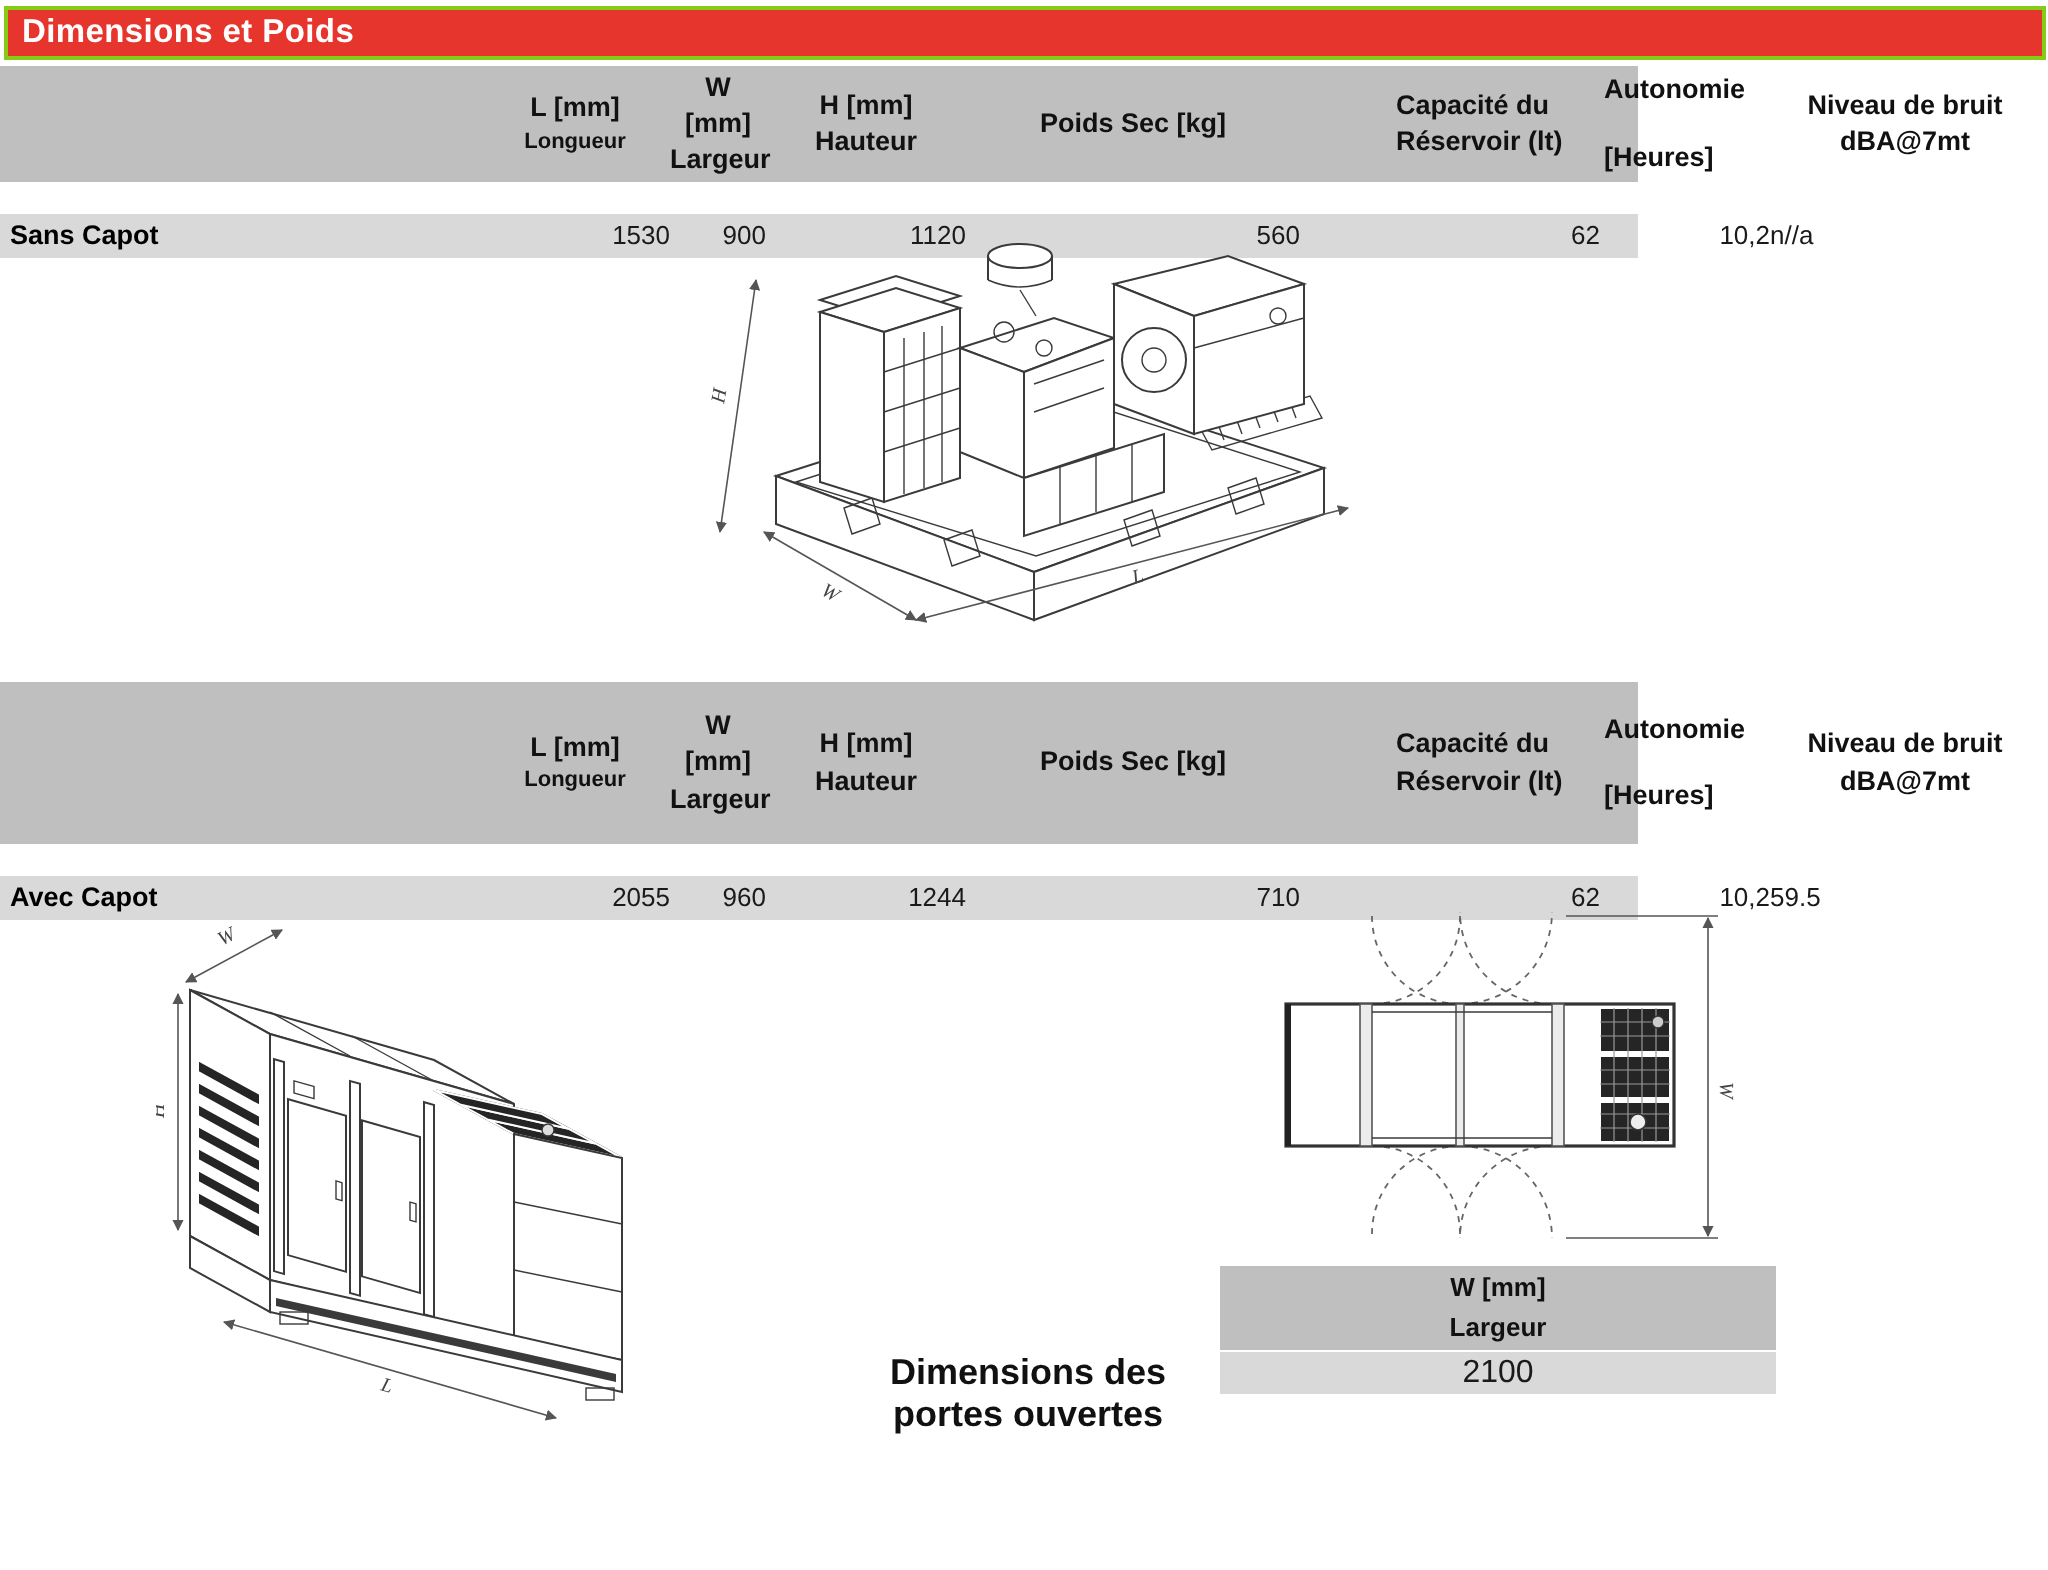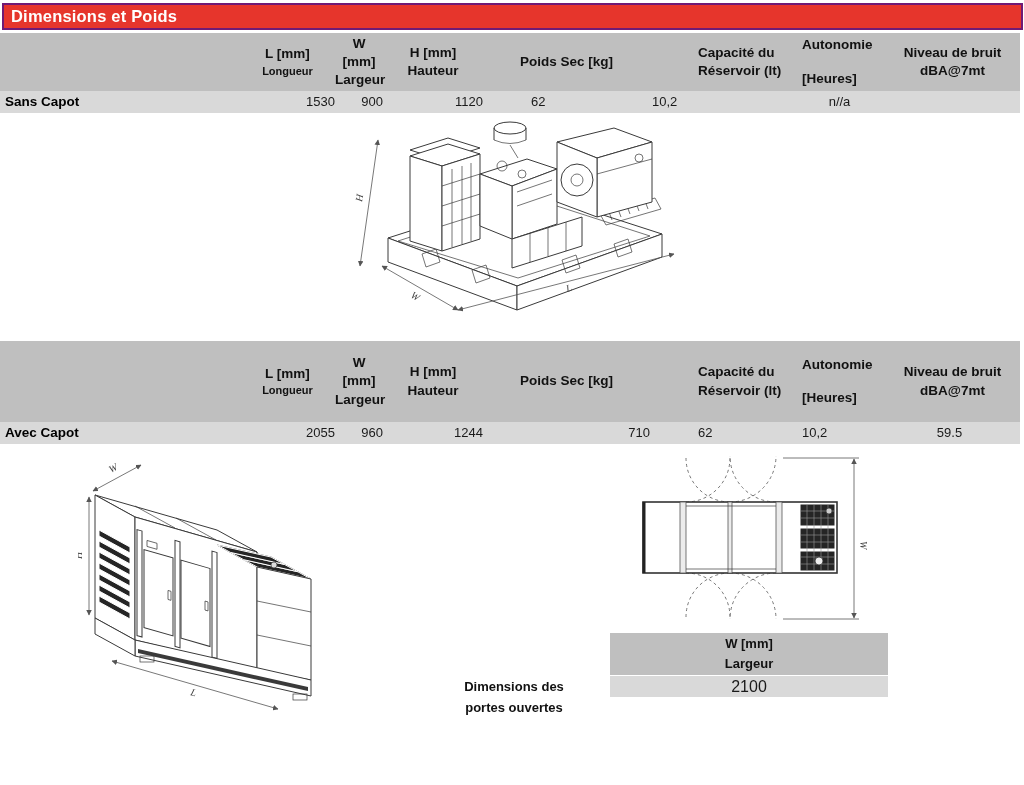--- a/index.html
+++ b/index.html
@@ -3,55 +3,55 @@
 <meta charset="utf-8">
 <style>
   html,body{margin:0;padding:0;}
   body{
     width:1024px;height:785px;position:relative;background:#ffffff;
     font-family:"Liberation Sans", sans-serif;color:#111;overflow:hidden;
   }
   
   .title-bar{
     position:absolute;left:2px;top:3px;width:1010px;height:23px;
-    background:#e6352c;border:2px solid #701a75;
+    background:#e6352c;border:2px solid #84cc16;
     color:#ffffff;font-weight:bold;font-size:16.5px;line-height:23px;
     padding-left:7px;letter-spacing:.2px;
   }
   
-  .dtable{position:absolute;left:0;width:1020px;}
+  .dtable{position:absolute;left:0;width:819px;}
   .dhead,.drow{
     display:grid;
     grid-template-columns:240px 95px 48px 100px 167px 150px 85px 135px;
   }
   .dhead{background:#bfbfbf;align-items:center;}
   .t1 .dhead{height:58px;}
   .t2 .dhead{height:81px;}
-  .drow{background:#d9d9d9;height:22px;line-height:22px;margin-top:0;
+  .drow{background:#d9d9d9;height:22px;line-height:22px;margin-top:16px;
         font-size:13px;color:#1a1a1a;}
   .hc{display:flex;flex-direction:column;justify-content:center;text-align:center;
       font-weight:bold;font-size:13.5px;line-height:1.35;}
   .hc .sub-sm{font-size:11px;}
   .hc.left{align-items:flex-start;text-align:center;}
   .pad-cap{padding-left:48px;}
   .pad-auto{padding-left:2px;gap:15px;}
   .cell{overflow:hidden;white-space:nowrap;}
   .cell.c{text-align:right;}
-  .cell.l{text-align:left;}
-  .cell.r{text-align:center;padding-right:6px;}
+  .cell.l{text-align:right;}
+  .cell.r{text-align:left;padding-right:6px;}
   .row-label{font-weight:bold;font-size:13.5px;padding-left:5px;color:#000;}
   
   .doors-table{position:absolute;left:610px;top:633px;width:278px;}
   .doors-head{background:#bfbfbf;height:42px;display:flex;flex-direction:column;
       justify-content:center;text-align:center;font-weight:bold;font-size:13px;line-height:1.55;}
   .doors-row{background:#d9d9d9;height:21px;line-height:21px;text-align:center;
       font-size:16px;margin-top:1px;color:#1a1a1a;}
   .doors-caption{
     position:absolute;left:440px;top:676px;width:148px;text-align:center;
-    font-weight:bold;font-size:13px;line-height:21px;color:#111;
+    font-weight:bold;font-size:18px;line-height:21px;color:#111;
   }
   
   .drawing{position:absolute;}
   svg{display:block;}
   .ln{stroke:#3a3a3a;stroke-width:1;fill:none;}
   .lnw{stroke:#3a3a3a;stroke-width:1;fill:#ffffff;}
   .lnt{stroke:#3a3a3a;stroke-width:.7;fill:none;}
   .dim{stroke:#555;stroke-width:.8;fill:none;}
   .dimtxt{fill:#444;font-size:10px;font-style:italic;font-family:"Liberation Serif",serif;}
   .dark{fill:#252525;stroke:#ffffff;stroke-width:1;}
@@ -91,20 +91,21 @@
     <div class="hc">
       <span>Niveau de bruit</span>
       <span>dBA@7mt</span>
     </div>
   </div>
   <div class="drow">
     <div class="cell row-label">Sans Capot</div>
     <div class="cell c">1530</div>
     <div class="cell c">900</div>
     <div class="cell c">1120</div>
+    <div class="cell c">560</div>
     <div class="cell l pad-cap">62</div>
     <div class="cell l pad-auto">10,2</div>
     <div class="cell r">n//a</div>
   </div>
 </div>
 
 <div class="drawing" style="left:352px;top:114px;">
 <svg width="333" height="202" viewBox="0 0 333 202">
   <defs>
     <marker id="arrA" viewBox="0 0 10 10" refX="9" refY="5" markerWidth="7" markerHeight="7" orient="auto-start-reverse">

